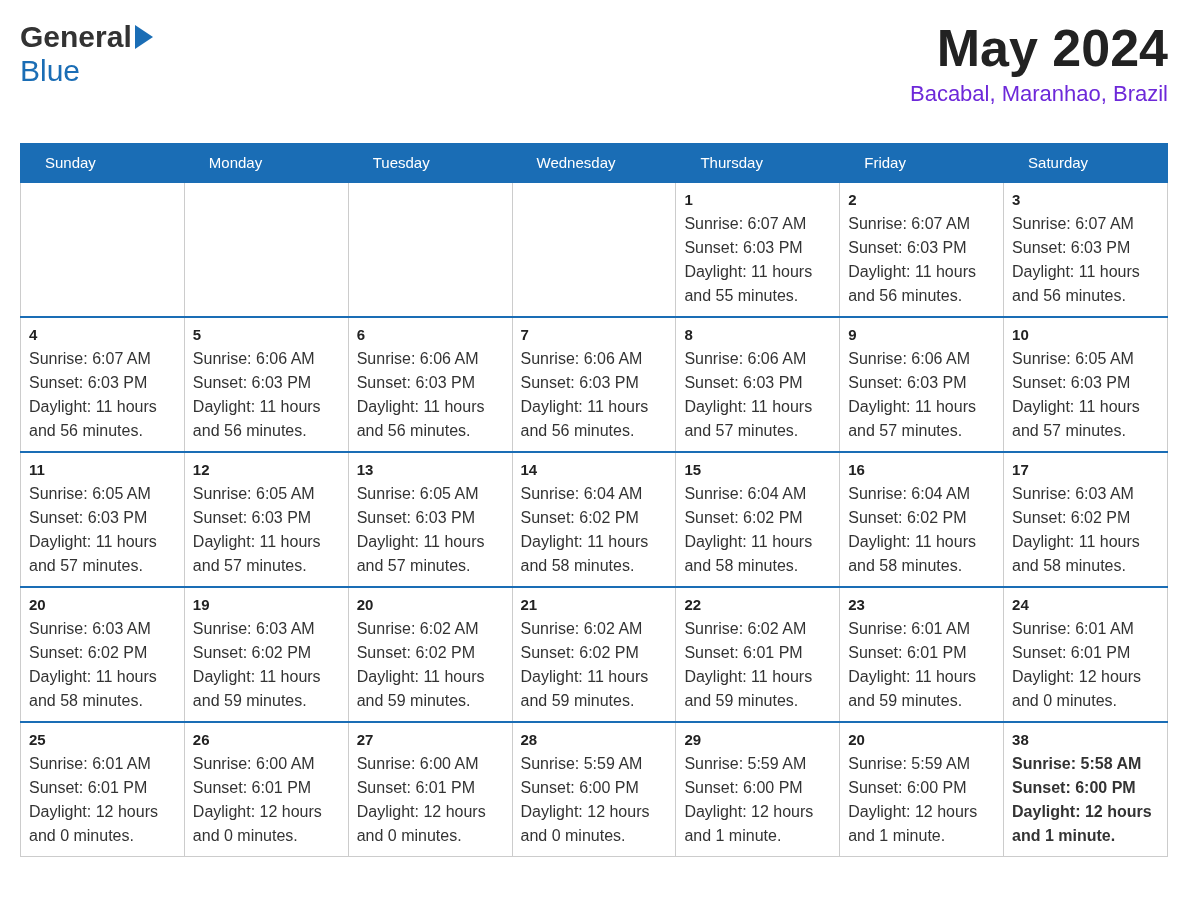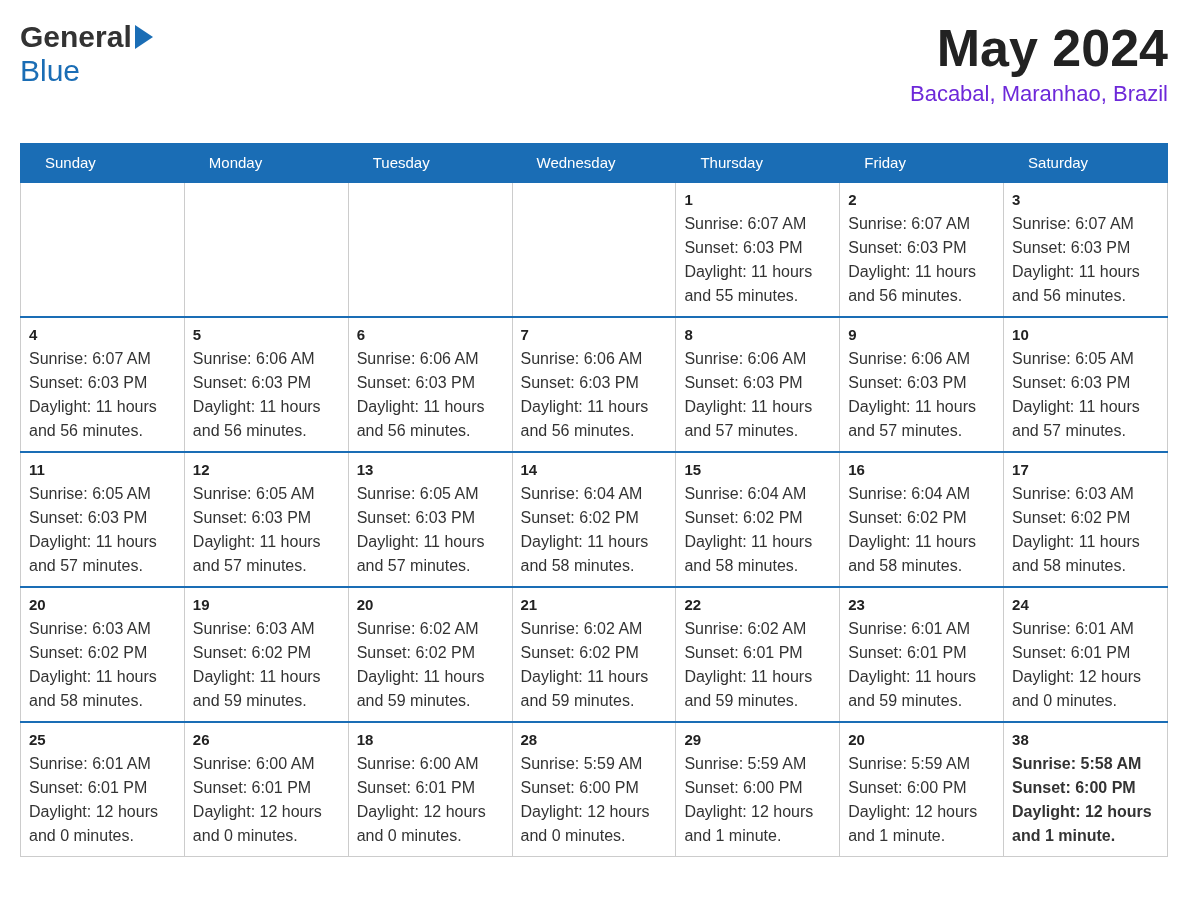--- a/index.html
+++ b/index.html
@@ -323,21 +323,21 @@
 and 0 minutes.</div>
         </td>
         <td>
           <span class="day-number">26</span>
           <div class="day-info" style="white-space: pre-line;">Sunrise: 6:00 AM
 Sunset: 6:01 PM
 Daylight: 12 hours
 and 0 minutes.</div>
         </td>
         <td>
-          <span class="day-number">18</span>
+          <span class="day-number">27</span>
           <div class="day-info" style="white-space: pre-line;">Sunrise: 6:00 AM
 Sunset: 6:01 PM
 Daylight: 12 hours
 and 0 minutes.</div>
         </td>
         <td>
           <span class="day-number">28</span>
           <div class="day-info" style="white-space: pre-line;">Sunrise: 5:59 AM
 Sunset: 6:00 PM
 Daylight: 12 hours

